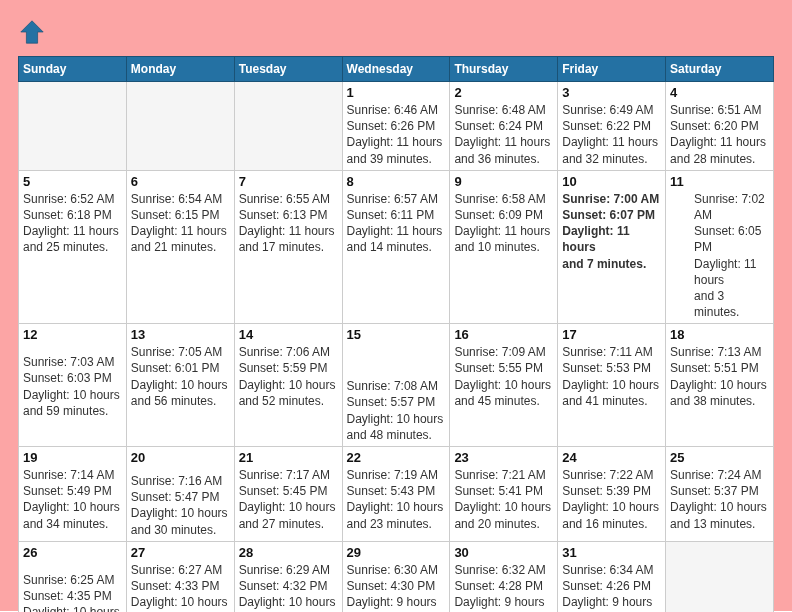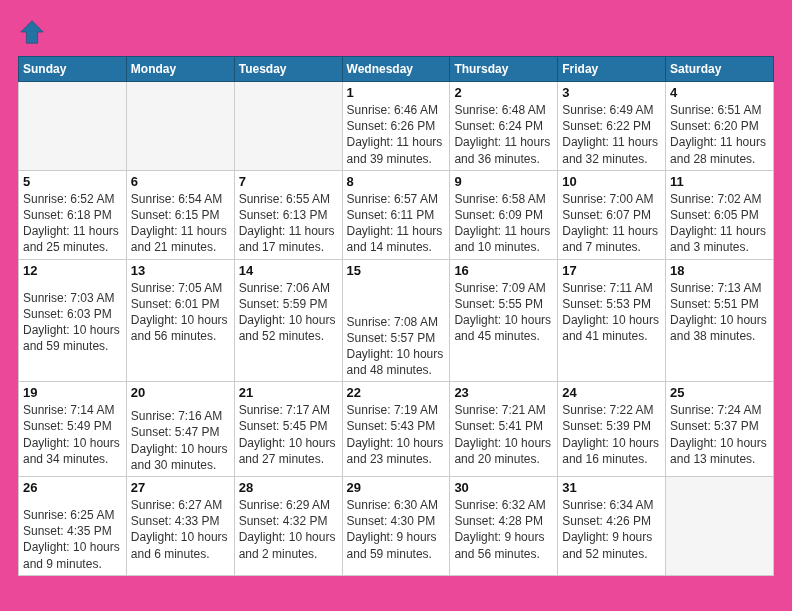--- a/index.html
+++ b/index.html
@@ -7,21 +7,21 @@
       font-family: Arial, sans-serif;
       background: #fff;
       width: 792px;
       height: 612px;
       overflow: hidden;
     }
     .page {
       width: 792px;
       height: 611px;
       padding: 18px 18px 10px 18px;
-      background: #ec4899;
+      background: #fca5a5;
     }
     .header {
       display: flex;
       justify-content: space-between;
       align-items: flex-start;
       margin-bottom: 10px;
     }
     .logo {
       display: flex;
       align-items: center;
@@ -186,28 +186,28 @@
           </td>
           <td>
             <div class="day-number">9</div>
             <div class="day-info" style="white-space: pre-line;">Sunrise: 6:58 AM
 Sunset: 6:09 PM
 Daylight: 11 hours
 and 10 minutes.</div>
           </td>
           <td>
             <div class="day-number">10</div>
-            <div class="day-info" style="white-space: pre-line;">Sunrise: 7:00 AM
+            <div class="day-info" style="white-space: pre-line; font-weight: bold;">Sunrise: 7:00 AM
 Sunset: 6:07 PM
 Daylight: 11 hours
 and 7 minutes.</div>
           </td>
           <td>
             <div class="day-number">11</div>
-            <div class="day-info" style="white-space: pre-line;">Sunrise: 7:02 AM
+            <div class="day-info" style="white-space: pre-line; margin-left: 24px;">Sunrise: 7:02 AM
 Sunset: 6:05 PM
 Daylight: 11 hours
 and 3 minutes.</div>
           </td>
         </tr>
         <tr>
           <td>
             <div class="day-number">12</div>
             <div class="day-info" style="white-space: pre-line; margin-top: 12px;">Sunrise: 7:03 AM
 Sunset: 6:03 PM

